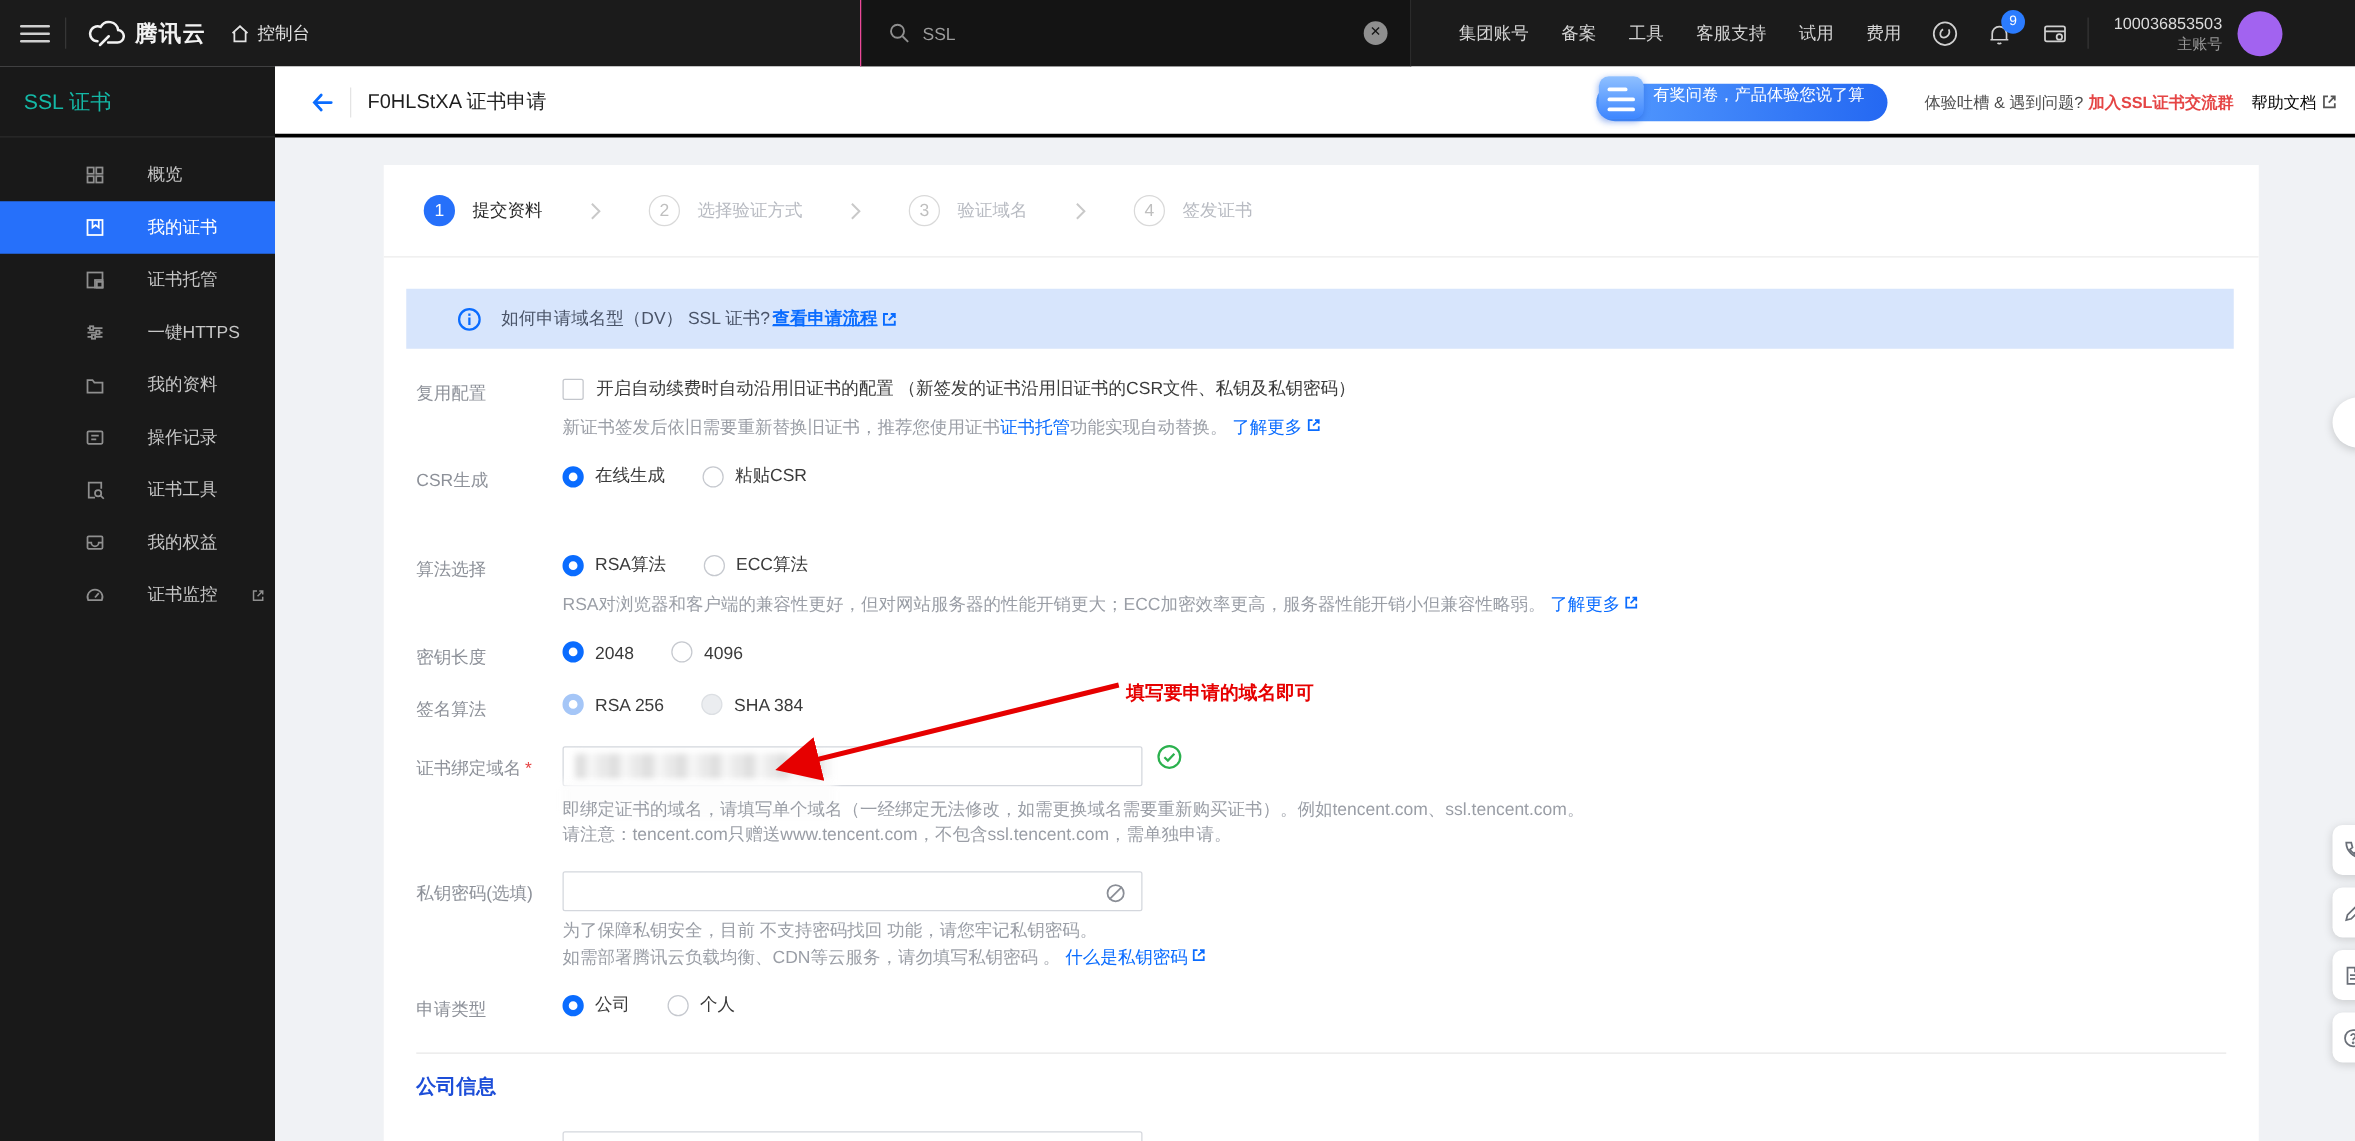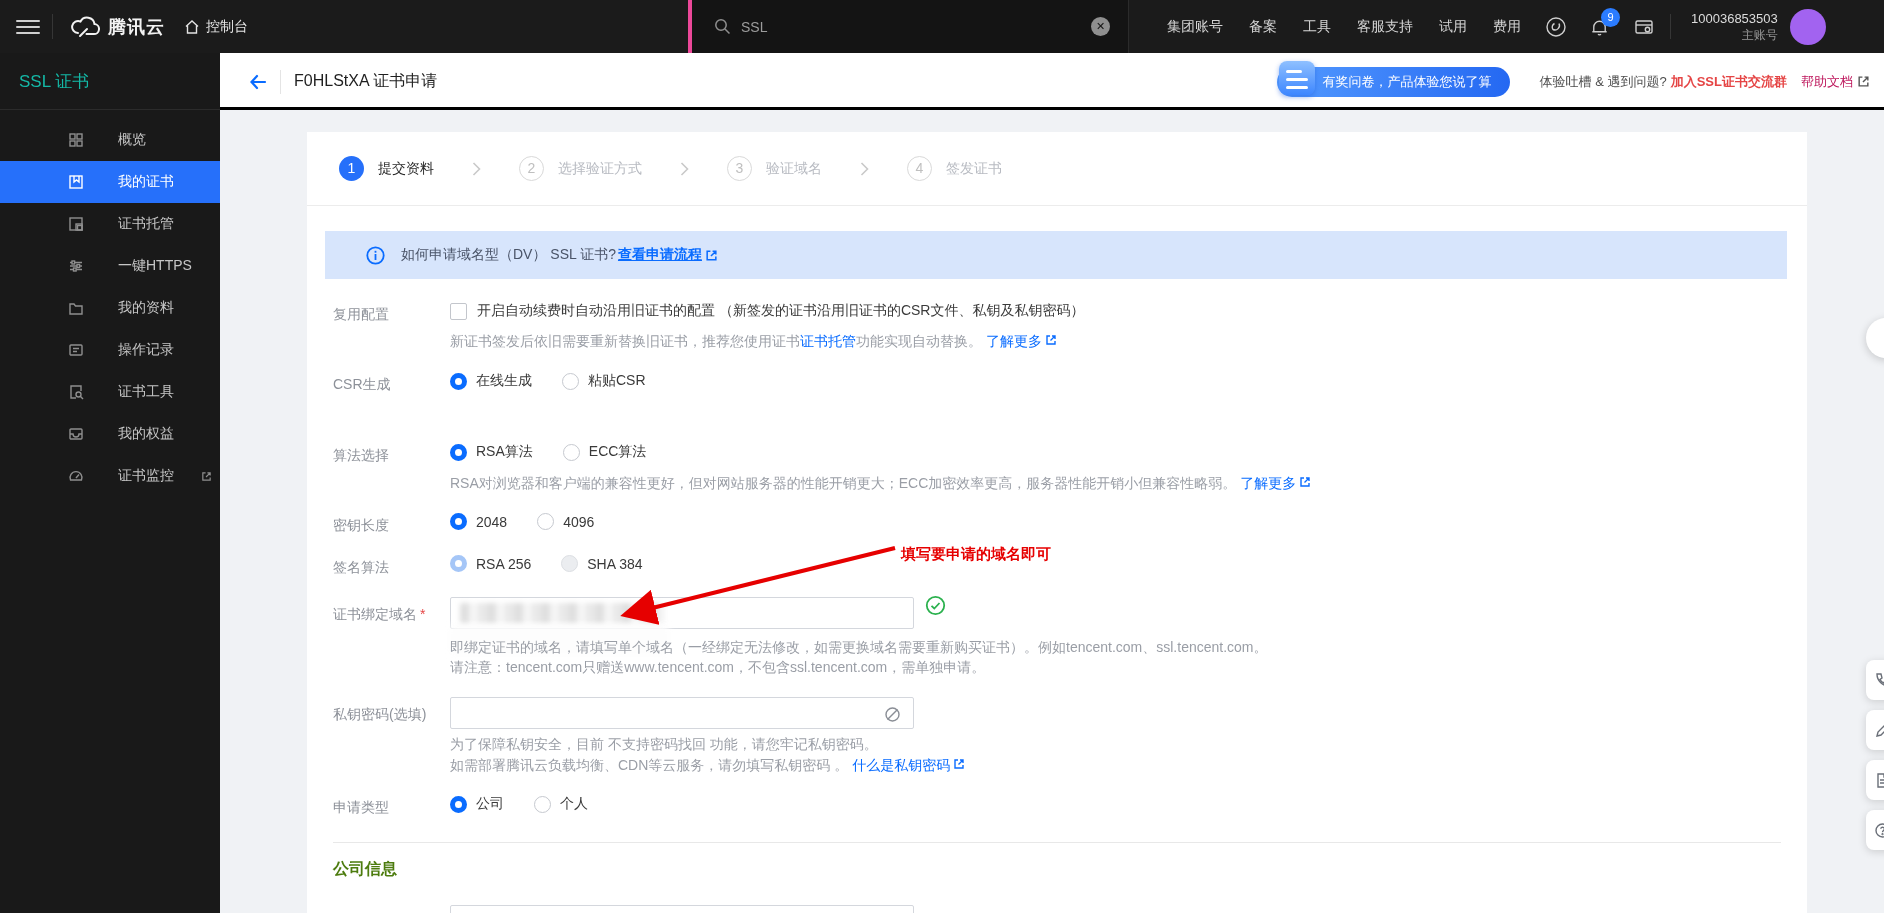--- a/index.html
+++ b/index.html
@@ -10,21 +10,21 @@
   
   .navbar { position:absolute; left:0; top:0; width:1884px; height:53px; background:#1b1b1b; z-index:40; }
   .nav-burger { position:absolute; left:16px; top:16px; width:24px; height:20px; cursor:pointer; }
   .nav-burger i { display:block; height:2px; background:#cfcfcf; margin:4px 0; border-radius:1px; }
   .nav-vdiv { position:absolute; top:14px; width:1px; height:25px; background:#363636; }
   .nav-logo { position:absolute; left:70px; top:0; height:53px; display:flex; align-items:center; gap:8px;
     color:#f2f2f2; font-size:18px; font-weight:bold; letter-spacing:1px; cursor:pointer; }
   .nav-console { position:absolute; left:184px; top:0; height:53px; display:flex; align-items:center; gap:6px;
     color:#e3e3e3; font-size:14px; cursor:pointer; }
   .nav-search { position:absolute; left:688px; top:0; width:441px; height:53px; background:#141414;
-    border-left:4px solid #ec4899; border-right:1px solid #2b2b2b; display:flex; align-items:center; }
+    border-left:1px solid #ec4899; border-right:1px solid #2b2b2b; display:flex; align-items:center; }
   .nav-search .mag { margin-left:22px; }
   .nav-search .q { margin-left:10px; color:#9c9c9c; font-size:14px; background:transparent; border:none; outline:none; width:300px; }
   .nav-clear { position:absolute; right:18px; top:17px; width:19px; height:19px; border-radius:50%;
     background:#8f8f8f; color:#141414; font-size:11px; line-height:19px; text-align:center; cursor:pointer; }
   .nav-right { position:absolute; left:1154px; top:0; height:53px; display:flex; align-items:center; }
   .nav-item { color:#d4d4d4; font-size:14px; margin:0 13px; cursor:pointer; white-space:nowrap; }
   .nav-icon { width:22px; height:22px; margin:0 11px; cursor:pointer; position:relative; color:#cfcfcf; }
   .badge { position:absolute; top:-8px; left:12px; min-width:19px; height:19px; border-radius:10px;
     background:#2b7cff; color:#fff; font-size:11px; line-height:19px; text-align:center; padding:0 4px; }
   .nav-account { margin-left:16px; text-align:right; line-height:1.35; cursor:pointer; }
@@ -44,29 +44,29 @@
   .sb-ext { margin-left:7px; color:#8f8f8f; }
 
   
   .app-header { position:absolute; left:220px; top:53px; width:1664px; height:57px; background:#fff;
     border-bottom:3px solid #000000; z-index:20; }
   .back-btn { position:absolute; left:26px; top:17px; width:24px; height:24px; color:#0a6cff; cursor:pointer; }
   .hd-div { position:absolute; left:60px; top:17px; width:1px; height:24px; background:#e4e4e4; }
   .page-title { position:absolute; left:74px; top:18px; font-size:16px; color:#1f1f1f; font-weight:500; }
   .header-right { position:absolute; right:14px; top:0; height:57px; display:flex; align-items:center; gap:30px; }
   .survey-pill { position:relative; height:30px; background:linear-gradient(90deg,#549bff,#2468f2);
-    border-radius:15px; color:#fff; font-size:13px; display:flex; align-items:center;
+    border-radius:15px; color:#fff; font-size:13px; display:flex; align-items:flex-start;
     padding:0 18px 0 46px; cursor:pointer; white-space:nowrap; }
   .survey-ic { position:absolute; left:2px; top:-6px; width:36px; height:34px; border-radius:8px;
     background:linear-gradient(180deg,#8fc0ff,#3d86ff); box-shadow:0 2px 5px rgba(30,90,220,.45); }
   .survey-ic i { display:block; height:3px; background:#fff; border-radius:2px; margin:5px 7px 0 7px; }
   .survey-ic i:first-child { margin-top:9px; width:16px; }
   .feedback { font-size:13px; color:#4d4d4d; white-space:nowrap; display:flex; align-items:center; gap:4px; }
   .link-red { color:#e54545; font-weight:bold; cursor:pointer; }
-  .help { color:#be185d; cursor:pointer; display:flex; align-items:center; gap:4px; }
+  .help { color:#000000; cursor:pointer; display:flex; align-items:center; gap:4px; }
 
   
   .card { position:absolute; left:307px; top:132px; width:1500px; height:781px; background:#fff; overflow:hidden; z-index:10; }
 
   
   .steps { position:absolute; left:32px; top:0; height:73px; display:flex; align-items:center; }
   .step { display:flex; align-items:center; gap:14px; }
   .step .circle { width:25px; height:25px; border-radius:50%; font-size:14px; text-align:center; line-height:25px; }
   .step.active .circle { background:#2670fa; color:#fff; }
   .step:not(.active) .circle { border:1px solid #d9d9d9; color:#bfbfbf; line-height:23px; }
@@ -103,21 +103,21 @@
     filter:blur(2.5px); border-radius:2px; }
   .mosaic-below { position:absolute; left:146px; top:497px; width:212px; height:22px; background:#fdfdfd;
     box-shadow:0 0 6px 4px #fdfdfd; filter:blur(2px); opacity:.95; }
   .green-check { position:absolute; left:618px; top:463px; width:21px; height:21px; color:#2bb14e; }
   .red-note { position:absolute; left:594px; top:413px; color:#e60000; font-size:15px; font-weight:bold; }
   .arrow-svg { position:absolute; left:293px; top:406px; width:310px; height:95px; pointer-events:none; }
 
   .eye { position:absolute; right:12px; top:8px; width:17px; height:17px; color:#8a8e96; cursor:pointer; }
 
   .form-div { position:absolute; left:26px; top:710px; width:1448px; height:1px; background:#e8e8e8; }
-  .section-title { position:absolute; left:26px; top:727px; font-size:16px; font-weight:bold; color:#4d7c0f; }
+  .section-title { position:absolute; left:26px; top:727px; font-size:16px; font-weight:bold; color:#1d4ed8; }
   .partial-input { position:absolute; left:143px; top:773px; width:464px; height:20px;
     border:1px solid #d4d7dd; border-radius:2px; background:#fff; }
 
   
   .float-circle { position:absolute; left:1866px; top:318px; width:40px; height:40px; border-radius:50%;
     background:#fff; box-shadow:0 2px 8px rgba(0,0,0,.18); z-index:50; cursor:pointer; }
   .rail { position:absolute; left:1866px; z-index:50; width:44px; height:40px; background:#fff;
     border-radius:8px 0 0 8px; box-shadow:0 2px 8px rgba(0,0,0,.15); display:flex; align-items:center;
     padding-left:8px; color:#6a6f78; cursor:pointer; }
 

